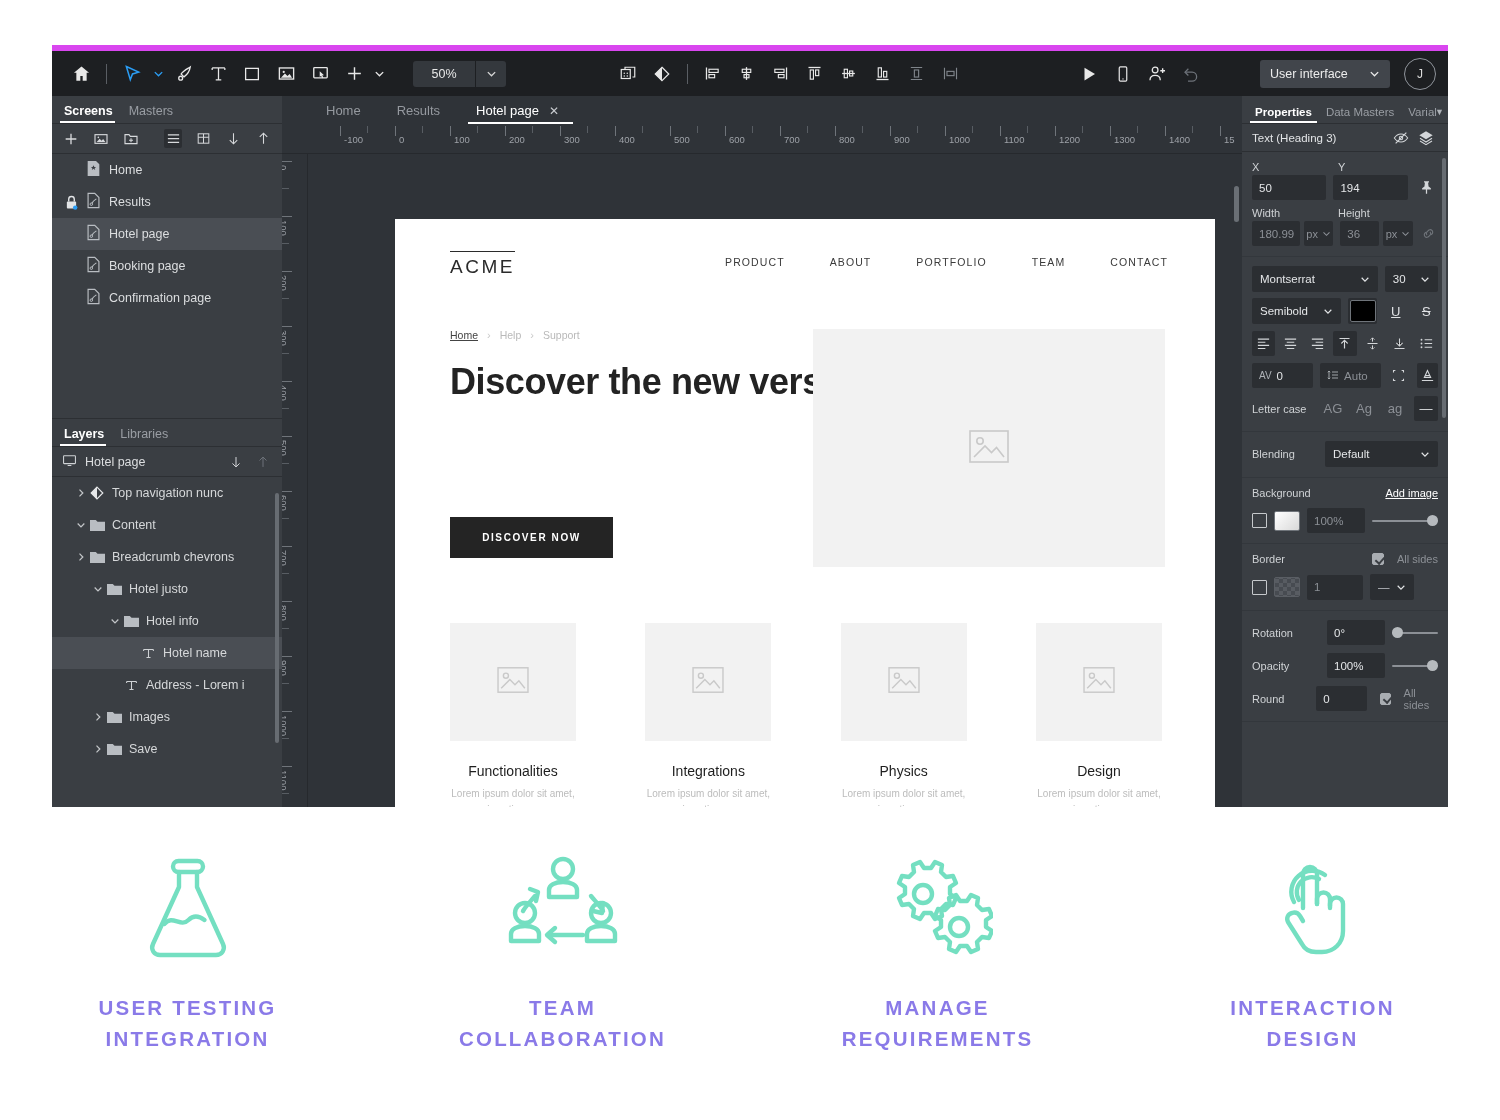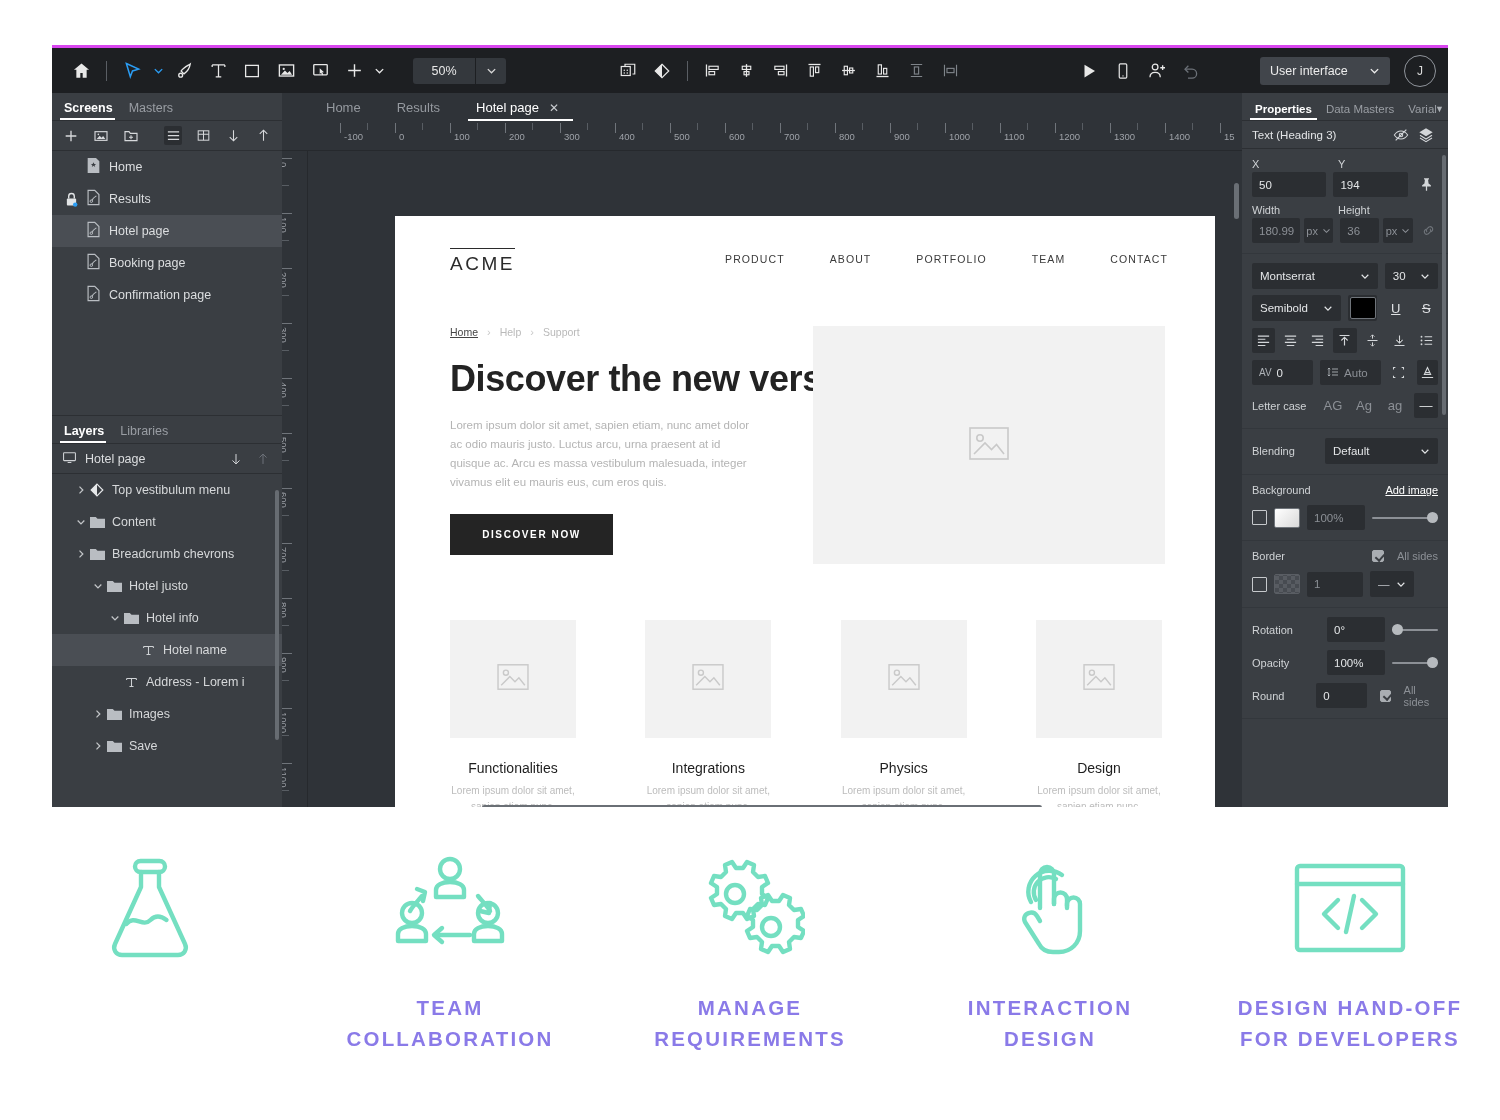--- a/index.html
+++ b/index.html
@@ -2,21 +2,21 @@
 <html><head>
 <meta charset="utf-8">
 <style>
   * { box-sizing: border-box; margin:0; padding:0; }
   html,body { width:1500px; height:1120px; background:#ffffff; font-family:"Liberation Sans", sans-serif; }
 
   .page { position:relative; width:1500px; height:1120px; overflow:hidden; background:#fff; }
 
   
   .app { position:absolute; left:52px; top:45px; width:1396px; height:762px;
-         background:#000000; border-top:3px solid #d946ef; overflow:hidden; }
+         background:#000000; border-top:6px solid #d946ef; overflow:hidden; }
 
   
   .toolbar { position:absolute; left:0; top:0; width:1396px; height:45px; background:#1d1f22;
              display:flex; align-items:center; padding:0 12px; }
   .tb-btn { width:34px; height:34px; display:flex; align-items:center; justify-content:center;
             color:#e8e8e8; cursor:pointer; flex:0 0 auto; }
   .tb-btn svg { display:block; }
   .tb-sep { width:1px; height:20px; background:#5a5e64; margin:0 8px; flex:0 0 auto; }
   .tb-spacer { flex:1 1 auto; }
   .zoom-box { display:flex; align-items:center; background:#34383d; border-radius:3px; height:26px;
@@ -473,21 +473,21 @@
                 <svg width="10" height="10" viewBox="0 0 12 12">
                   <path fill="none" stroke="#c2c5c8" stroke-width="1.5" d="M4.2 2 8.2 6 4.2 10"></path>
                 </svg>
               </span>
               <span class="lyr-ic">
                 <svg width="14" height="14" viewBox="0 0 18 18">
                   <path fill="none" stroke="#e6e8ea" stroke-width="1.5" d="M9 1.5 16.5 9 9 16.5 1.5 9z"></path>
                   <path fill="#e6e8ea" d="M9 1.5v15L1.5 9z"></path>
                 </svg>
               </span>
-              <span>Top vestibulum menu</span>
+              <span>Top navigation nunc</span>
             </div>
             <div class="layer-row">
               <span style="width:22px"></span>
               <span class="chev">
                 <svg width="10" height="10" viewBox="0 0 12 12">
                   <path fill="none" stroke="#c2c5c8" stroke-width="1.5" d="M2 4.2 6 8.2 10 4.2"></path>
                 </svg>
               </span>
               <span class="lyr-ic">
                 <svg width="15" height="13" viewBox="0 0 18 15">
@@ -700,21 +700,20 @@
 
         <div class="crumbs">
           <span class="c0">Home</span>
           <span class="sep">›</span>
           <span class="c1">Help</span>
           <span class="sep">›</span>
           <span class="c2">Support</span>
         </div>
 
         <div class="hero-h">Discover the new version</div>
-        <div class="hero-p">Lorem ipsum dolor sit amet, sapien etiam, nunc amet dolor ac odio mauris justo. Luctus arcu, urna praesent at id quisque ac. Arcu es massa vestibulum malesuada, integer vivamus elit eu mauris eus, cum eros quis.</div>
         <div class="cta">DISCOVER NOW</div>
 
         <div class="hero-img">
           <span class="ph">
             <svg width="40" height="33" viewBox="0 0 40 33">
                 <rect x="1" y="1" width="38" height="31" fill="none" stroke="currentColor" stroke-width="1.6"></rect>
                 <circle cx="11" cy="11" r="3.2" fill="none" stroke="currentColor" stroke-width="1.6"></circle>
                 <path fill="none" stroke="currentColor" stroke-width="1.6" d="M5 27 16 16l6.5 6.5 5-5L35 27"></path>
               </svg>
           </span>
@@ -1023,20 +1022,24 @@
 
     <div class="feat">
       <div class="ic">
         <svg width="86" height="104" viewBox="0 0 86 104">
             <g fill="none" stroke="#74dfc1" stroke-width="4.4" stroke-linejoin="round" stroke-linecap="round">
           <rect x="28" y="5" width="30" height="11" rx="5.5"></rect>
           <path d="M34 16v15L8 88c-2.5 5.5 1 11 7 11h56c6 0 9.5-5.5 7-11L52 31V16"></path>
           <path d="M19.5 68c8-10 16 4 24-4 6-6 12-3 16 0"></path>
         </g>
           </svg>
+      </div>
+      <div class="cap">
+        <div>USER TESTING</div>
+        <div>INTEGRATION</div>
       </div>
     </div>
 
     <div class="feat">
       <div class="ic">
         <svg width="110" height="104" viewBox="0 0 110 104">
             <g fill="none" stroke="#74dfc1" stroke-width="4.4" stroke-linejoin="round" stroke-linecap="round">
           <circle cx="55" cy="13" r="10"></circle>
               <path d="M41 41v-7c0-5 6-8 14-8s14 3 14 8v7z" stroke-linejoin="round"></path>
           <circle cx="17" cy="57" r="10"></circle>
@@ -1086,31 +1089,14 @@
           <path d="M29 44a15 15 0 0 1 20-21"></path>
         </g>
           </svg>
       </div>
       <div class="cap">
         <div>INTERACTION</div>
         <div>DESIGN</div>
       </div>
     </div>
 
-    <div class="feat">
-      <div class="ic">
-        <svg width="116" height="104" viewBox="0 0 116 104">
-            <g fill="none" stroke="#74dfc1" stroke-width="4.4" stroke-linejoin="round" stroke-linecap="round">
-          <rect x="5" y="10" width="106" height="84" rx="3"></rect>
-          <path d="M5 28h106"></path>
-          <path d="M46 44 32 58l14 14"></path>
-              <path d="M70 44l14 14-14 14"></path>
-              <path d="M62 40 54 76"></path>
-        </g>
-          </svg>
-      </div>
-      <div class="cap">
-        <div>DESIGN HAND-OFF</div>
-        <div>FOR DEVELOPERS</div>
-      </div>
-    </div>
   </div>
 </div>
 
 </body></html>

